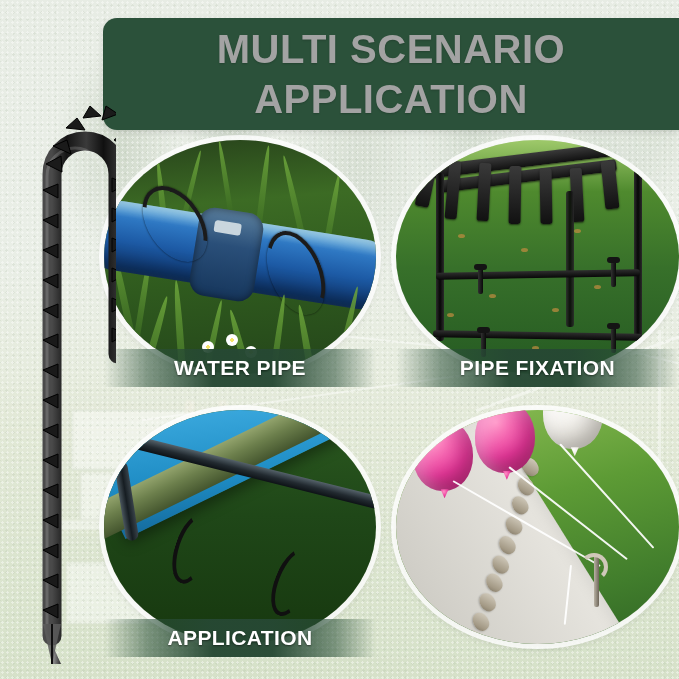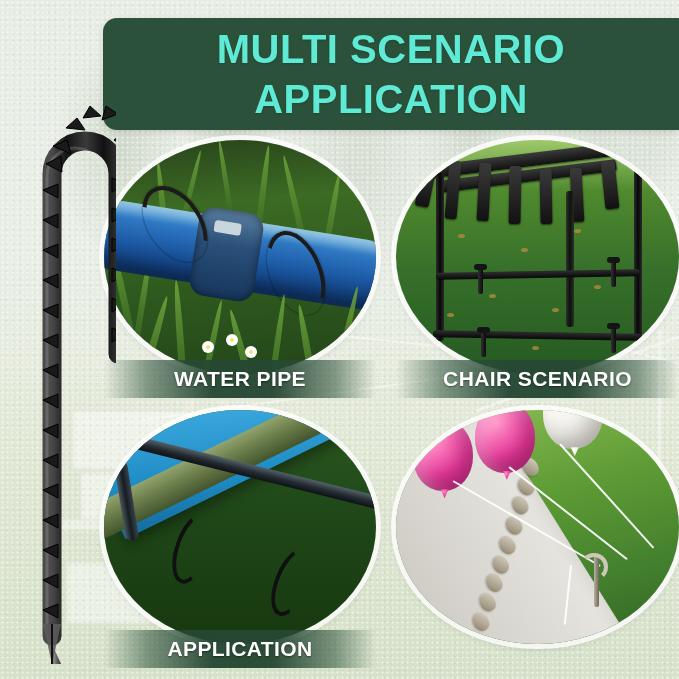--- a/index.html
+++ b/index.html
@@ -76,21 +76,21 @@
   
   .banner{
     position:absolute;left:103px;top:18px;width:576px;height:112px;
     background:#2b513a;
     border-radius:14px 0 0 14px;
     box-shadow:0 2px 6px rgba(0,0,0,.12);
     display:flex;flex-direction:column;align-items:center;justify-content:center;
     z-index:4;
   }
   .banner .line{
-    color:#5eead4;
+    color:#a3a3a3;
     font-weight:bold;
     font-size:40px;
     letter-spacing:.5px;
     line-height:1.06;
     text-align:right;
     white-space:nowrap;
     text-shadow:0 1px 2px rgba(0,0,0,.18);
   }
   .banner .line2{margin-top:8px;}
 
@@ -253,21 +253,21 @@
     background:linear-gradient(90deg,#b9b2a4,#6d6558);border-radius:2px;
   }
   .dstake:before{
     content:"";position:absolute;left:-14px;top:-2px;width:20px;height:20px;
     border:4px solid #cfc8ba;border-radius:50%;
     border-bottom-color:transparent;border-left-color:transparent;
   }
 
   
   .caption{
-    position:absolute;left:0;bottom:0;width:100%;height:38px;
+    position:absolute;left:0;bottom:11px;width:100%;height:38px;
     display:flex;align-items:center;justify-content:center;
     background:linear-gradient(90deg,
       rgba(43,81,58,0) 0%,
       rgba(43,81,58,.55) 16%,
       rgba(38,72,51,.97) 40%,
       rgba(38,72,51,.97) 62%,
       rgba(43,81,58,.55) 85%,
       rgba(43,81,58,0) 100%);
   }
   .caption span{
@@ -363,21 +363,21 @@
         <div class="litter" style="left:22%;top:40%;"></div>
         <div class="litter" style="left:44%;top:46%;"></div>
         <div class="litter" style="left:63%;top:38%;"></div>
         <div class="litter" style="left:33%;top:66%;"></div>
         <div class="litter" style="left:55%;top:72%;"></div>
         <div class="litter" style="left:70%;top:62%;"></div>
         <div class="litter" style="left:18%;top:74%;"></div>
         <div class="litter" style="left:48%;top:88%;"></div>
       </div>
       <div class="caption">
-        <span>CHAIR SCENARIO</span>
+        <span>PIPE FIXATION</span>
       </div>
     </div>
 
     <div class="cell c3">
       <div class="photo p-tramp">
         <div class="pad"></div>
         <div class="frame"></div>
         <div class="barleg"></div>
         <div class="bar"></div>
         <div class="coil" style="left:26%;top:44%;transform:rotate(18deg);"></div>

